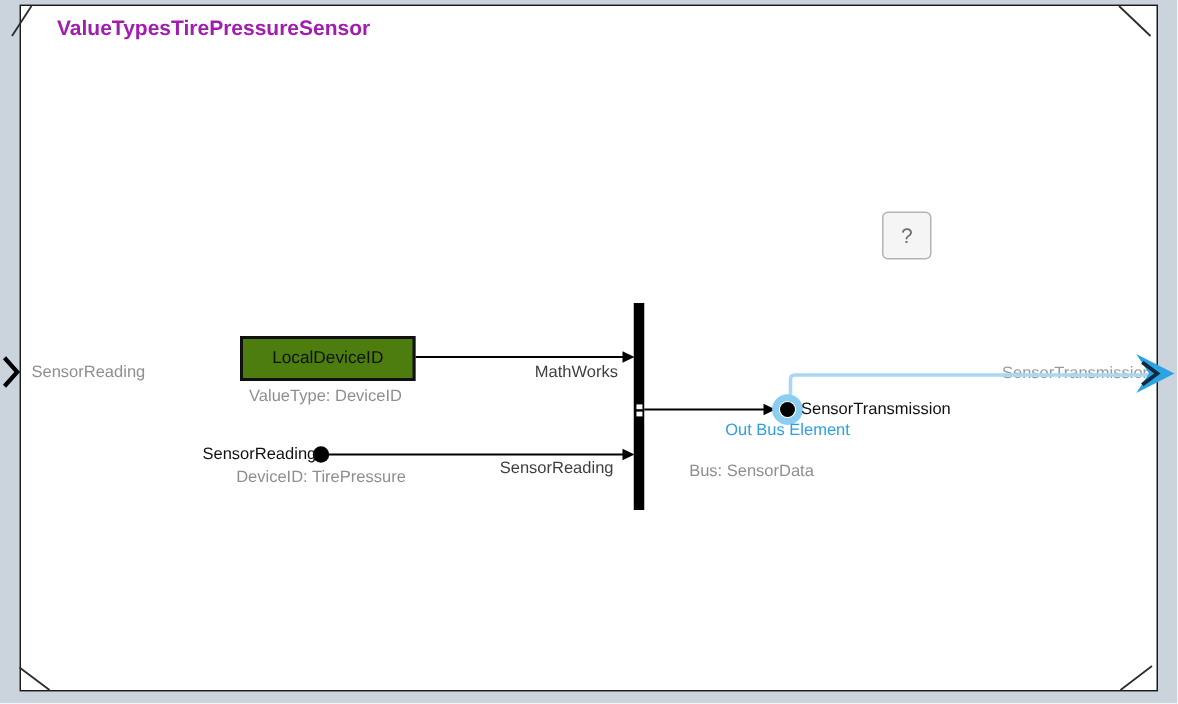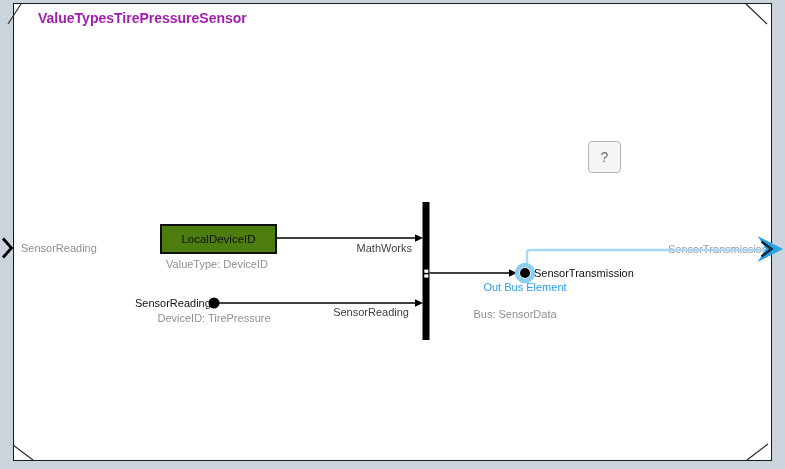--- a/index.html
+++ b/index.html
@@ -61,21 +61,21 @@
   <span class="lbl gray center" style="left:217px; top:258px;">ValueType: DeviceID</span>
 
   <span class="lbl black" style="left:135px; top:297px;">SensorReading</span>
   <span class="lbl gray center" style="left:214px; top:312px;">DeviceID: TirePressure</span>
 
   <span class="lbl sig right-align" style="left:412px; top:242px;">MathWorks</span>
   <span class="lbl sig right-align" style="left:409px; top:306px;">SensorReading</span>
 
   <span class="lbl black" style="left:534px; top:267px;">SensorTransmission</span>
   <span class="lbl blue center" style="left:525px; top:281px;">Out Bus Element</span>
-  <span class="lbl gray center" style="left:515px; top:308px;">Bus: SensorData</span>
+  <span class="lbl gray center" style="left:501px; top:308px;">Bus: SensorData</span>
 
   <span class="lbl gray lbl-under" style="left:668px; top:243px; color:#9a9a9a;">SensorTransmission</span>
 
   <button id="help-btn">?</button>
 
 
   <svg id="diagram-svg" width="785" height="469" viewBox="0 0 785 469">
 
     <g stroke="#2b2b2b" stroke-width="1.2">
       <line x1="21" y1="4" x2="8" y2="24"></line>

